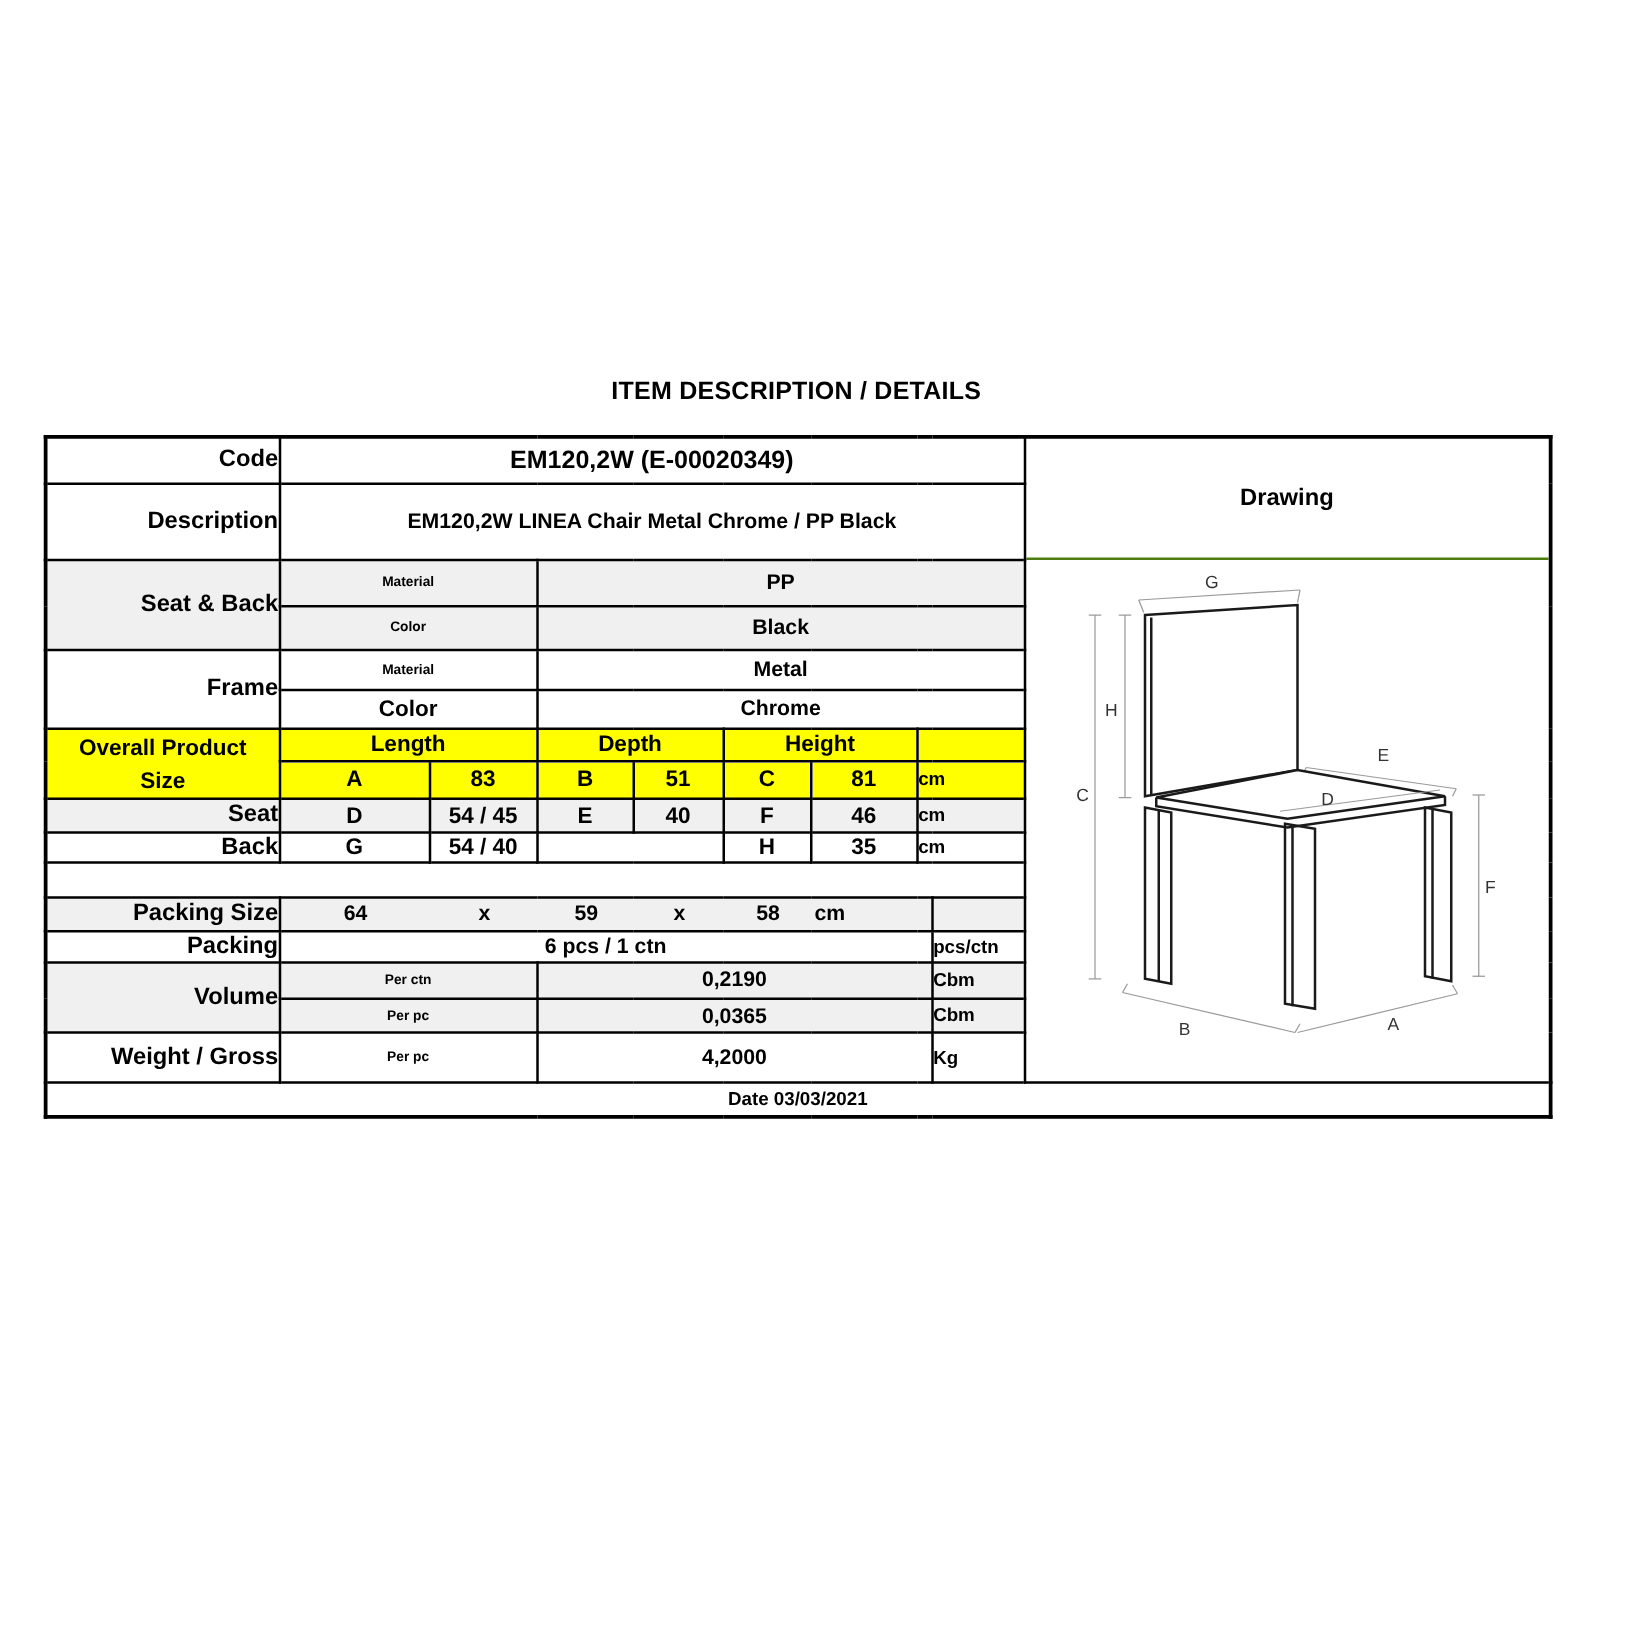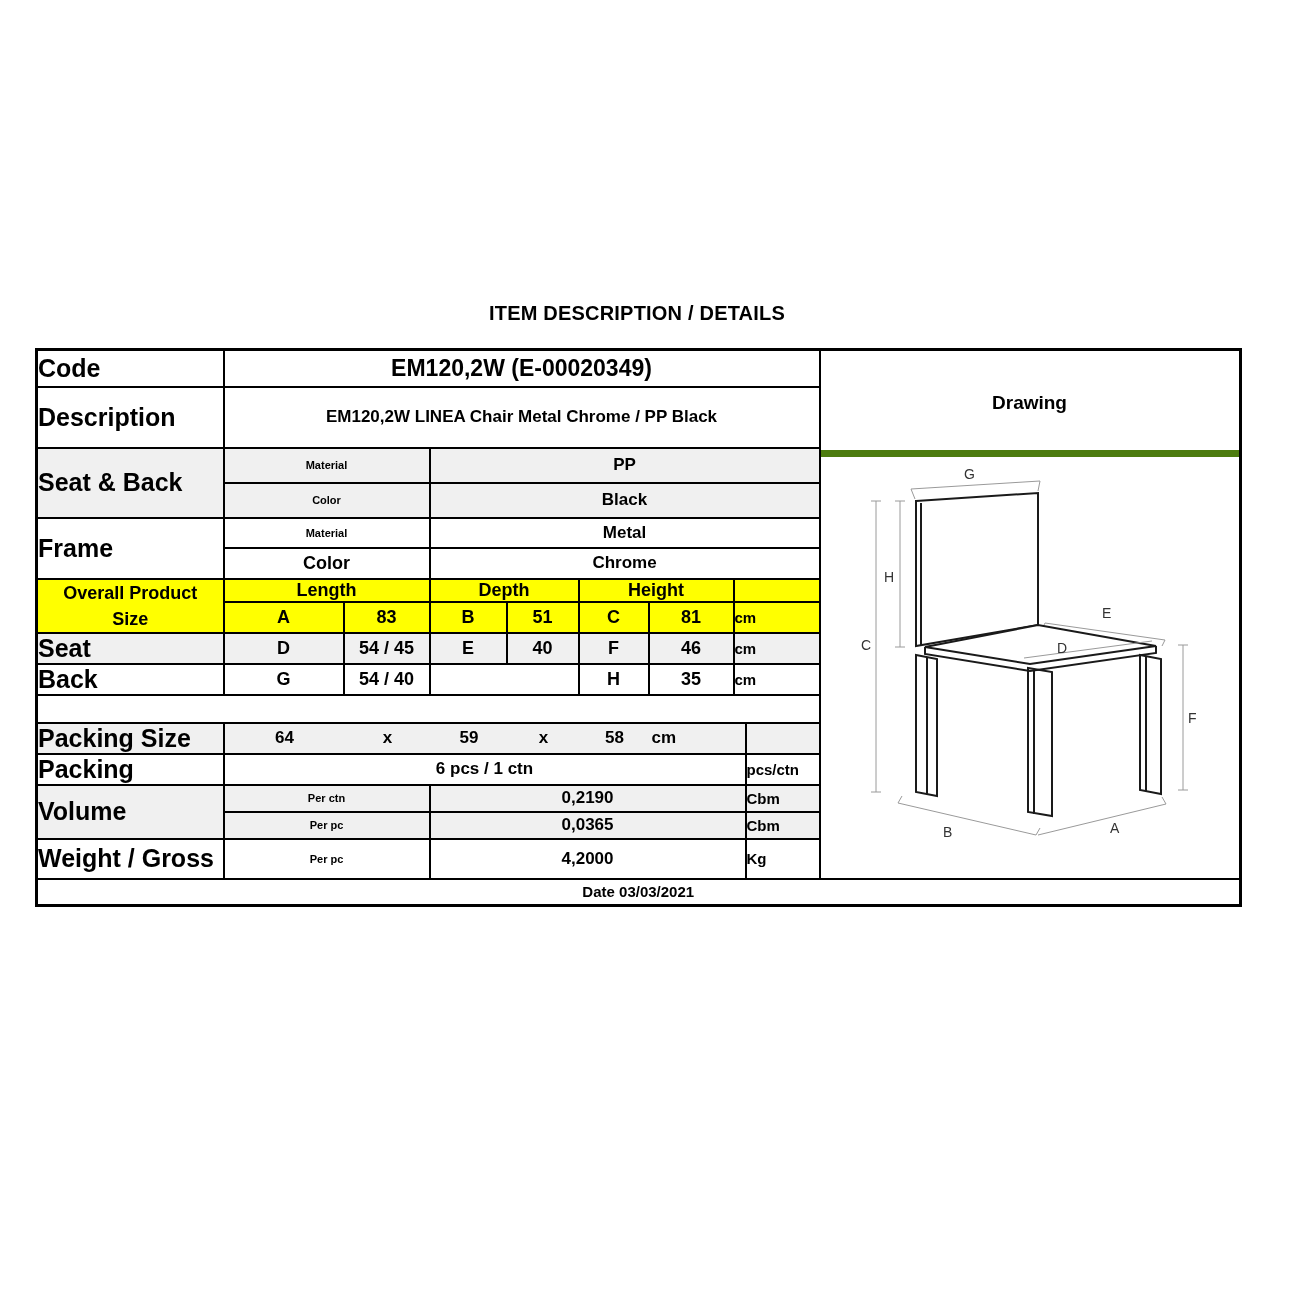--- a/index.html
+++ b/index.html
@@ -3,38 +3,38 @@
 <meta charset="utf-8">
 <style>
   html,body{margin:0;padding:0;background:#fff;}
   body{width:1300px;height:1300px;font-family:"Liberation Sans",sans-serif;color:#000;}
   .sheet{position:relative;width:1300px;height:1300px;background:#fff;overflow:hidden;padding-left:40px;}
   .doc-title{position:absolute;left:0;top:302px;width:1274px;text-align:center;
              font-size:20px;font-weight:bold;letter-spacing:.2px;}
   table.main{position:absolute;left:35px;top:348px;border-collapse:collapse;table-layout:fixed;
              border:3px solid #000;}
   table.main td{border:2px solid #000;padding:0;font-weight:bold;overflow:hidden;vertical-align:middle;}
-  .lbl{font-size:25px;padding-left:3px;text-align:left;}
+  .lbl{font-size:19px;padding-left:3px;text-align:right;}
   .val{font-size:17px;text-align:center;}
-  .bigval{font-size:23px;text-align:center;}
+  .bigval{font-size:20px;text-align:center;}
   .sub{font-size:11px;text-align:center;}
   .sub-lg{font-size:18px;text-align:center;}
   .unit{font-size:15px;text-align:left;padding-left:3px;}
   .gray{background:#f0f0f0;}
   .yellow{background:#ffff00;margin-top:26px;}
   .ylbl{font-size:18px;font-weight:bold;text-align:center;line-height:26px;}
   .yhead{font-size:18px;text-align:center;}
   .num{font-size:18px;text-align:center;}
   .spread{display:flex;align-items:center;font-size:17px;font-weight:bold;}
   .spread span{display:block;text-align:center;}
   .s1{width:120px}.s2{width:86px}.s3{width:77px}.s4{width:72px}.s5{width:70px}
   .s6{width:90px;text-align:left!important;padding-left:2px;}
   .date-cell{font-size:15px;text-align:center;}
   .draw-cell{vertical-align:top;background:#fff;}
-  .draw-head{height:95px;border-bottom:7px solid #4d7c0f;display:flex;align-items:center;
+  .draw-head{height:95px;border-bottom:2px solid #4d7c0f;display:flex;align-items:center;
              justify-content:center;font-size:19px;font-weight:bold;}
   .draw-area{width:418px;height:412px;}
   svg text{font-family:"Liberation Sans",sans-serif;font-size:14px;fill:#333;font-weight:normal;}
 </style>
 </head>
 <body>
 
 <div class="sheet">
 
   <div class="doc-title">ITEM DESCRIPTION / DETAILS</div>

